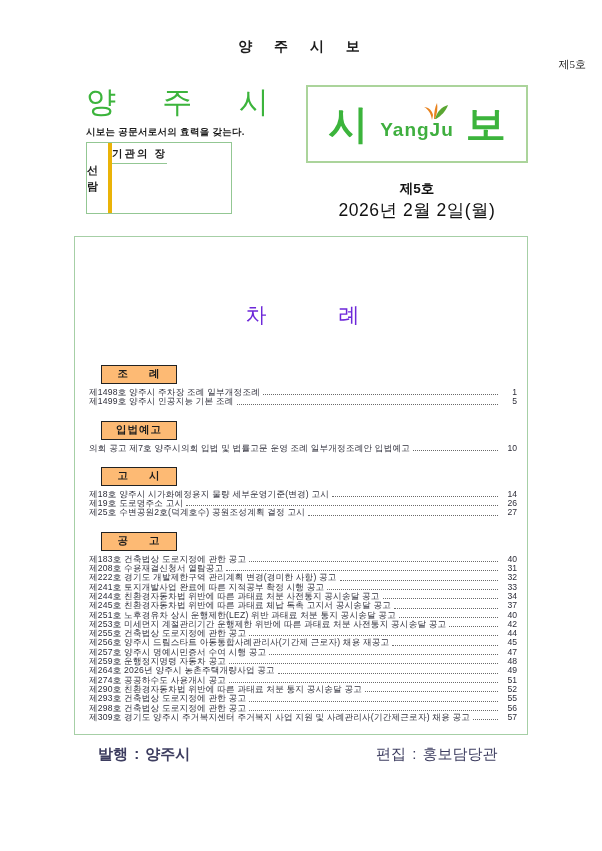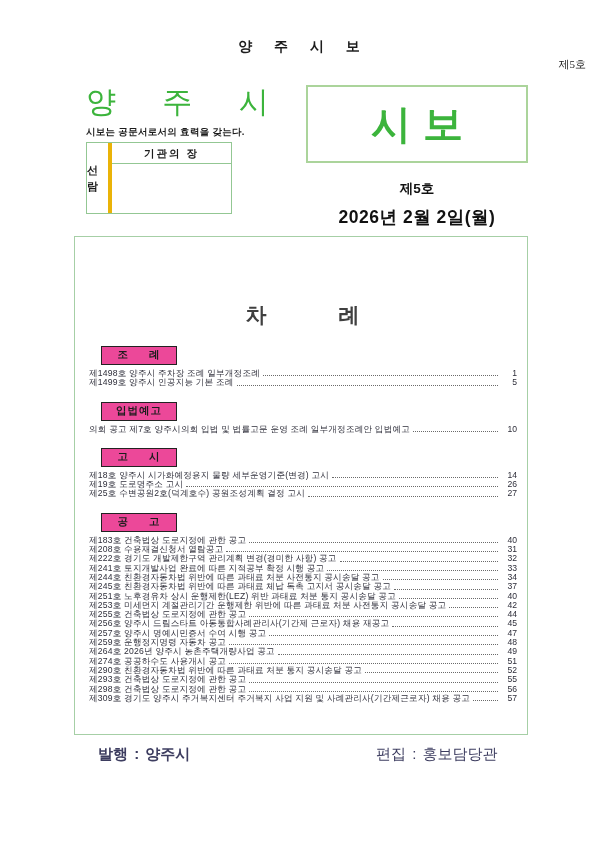--- a/index.html
+++ b/index.html
@@ -40,21 +40,21 @@
     border:1px solid #93c793; display:flex;
   }
   .approval-left {
     width:25px; border-right:4px solid #eab308;
     display:flex; align-items:center; justify-content:flex-start;
   }
   .approval-left span {
     font-size:11px; font-weight:bold; color:#1c1c1c;
     width:1em; line-height:1.5; text-align:center; word-break:break-all;
   }
-  .approval-right { flex:1; display:flex; flex-direction:column; }
+  .approval-right { flex:1; display:flex; flex-direction:row; }
   .approval-header {
     height:21px; border-bottom:1px solid #93c793;
     text-align:center; font-size:10.5px; font-weight:bold;
     line-height:21px; letter-spacing:2px; color:#1c1c1c;
   }
   .approval-cell { flex:1; }
 
   
   .logo-box {
     position:absolute; top:85px; left:306px;
@@ -68,39 +68,38 @@
     font-size:19px; font-weight:bold; color:#3faf3f; letter-spacing:1px;
   }
   .sprout { position:absolute; top:-6px; right:4px; }
 
   .issue-no {
     position:absolute; top:180px; left:306px; width:222px;
     text-align:center; font-size:13.5px; font-weight:bold; color:#111;
   }
   .issue-date {
     position:absolute; top:198px; left:296px; width:242px;
-    text-align:center; font-size:17.5px; font-weight:bold; color:#111;
+    text-align:center; font-size:17.5px; font-weight:normal; color:#111;
     letter-spacing:0.5px;
-    margin-top:7px;
   }
 
   
   .contents-box {
     position:absolute; top:236px; left:74px;
     width:454px; height:499px;
     border:1px solid #a6cfa6; background:#fff;
     padding:64px 10px 0 14px;
   }
   .toc-title {
-    text-align:center; font-size:21px; color:#404040;
-    word-spacing:64px; letter-spacing:1px; margin-bottom:15px; font-weight:700;
+    text-align:center; font-size:21px; color:#6d28d9;
+    word-spacing:64px; letter-spacing:1px; margin-bottom:34px; font-weight:400;
   }
   .toc-section { margin-bottom:12px; }
   .sec-label {
-    display:inline-block; border:1px solid #222; background:#ec4899;
+    display:inline-block; border:1px solid #222; background:#fdba74;
     font-size:10.5px; font-weight:bold; color:#1c1c1c;
     padding:1px 12px 2px 12px; margin:0 0 4px 12px;
     word-spacing:16px; letter-spacing:1px; min-width:76px; text-align:center;
   }
   .toc-row {
     display:flex; align-items:flex-end;
     font-size:8.6px; line-height:9.3px; color:#2e2e3a;
   }
   .toc-text { white-space:nowrap; letter-spacing:0.2px; }
   .leader {
@@ -134,20 +133,28 @@
     <span>선람</span>
   </div>
   <div class="approval-right">
     <div class="approval-header">기관의 장</div>
     <div class="approval-cell"></div>
   </div>
 </div>
 
 <div class="logo-box">
   <span class="logo-char">시</span>
+  <span class="brand-wrap">
+    <svg class="sprout" width="30" height="20" viewBox="0 0 30 20">
+      <path d="M12 19 C11 12 8 8 4 6 C9 6 12 10 13 14 Z" fill="#e8821e"></path>
+      <path d="M14 18 C14 11 15 6 17 2 C18 7 17 13 15 18 Z" fill="#e8821e"></path>
+      <path d="M15 18 C17 11 21 6 28 4 C26 10 21 15 16 18 Z" fill="#5aa632"></path>
+    </svg>
+    <span class="brand-text">YangJu</span>
+  </span>
   <span class="logo-char">보</span>
 </div>
 
 <div class="issue-no">제5호</div>
 <div class="issue-date">2026년 2월 2일(월)</div>
 
 <div class="contents-box">
   <div class="toc-title">차 례</div>
   <div id="toc-sections">
       <div class="toc-section"><div class="sec-label">조 례</div><div class="toc-row">

